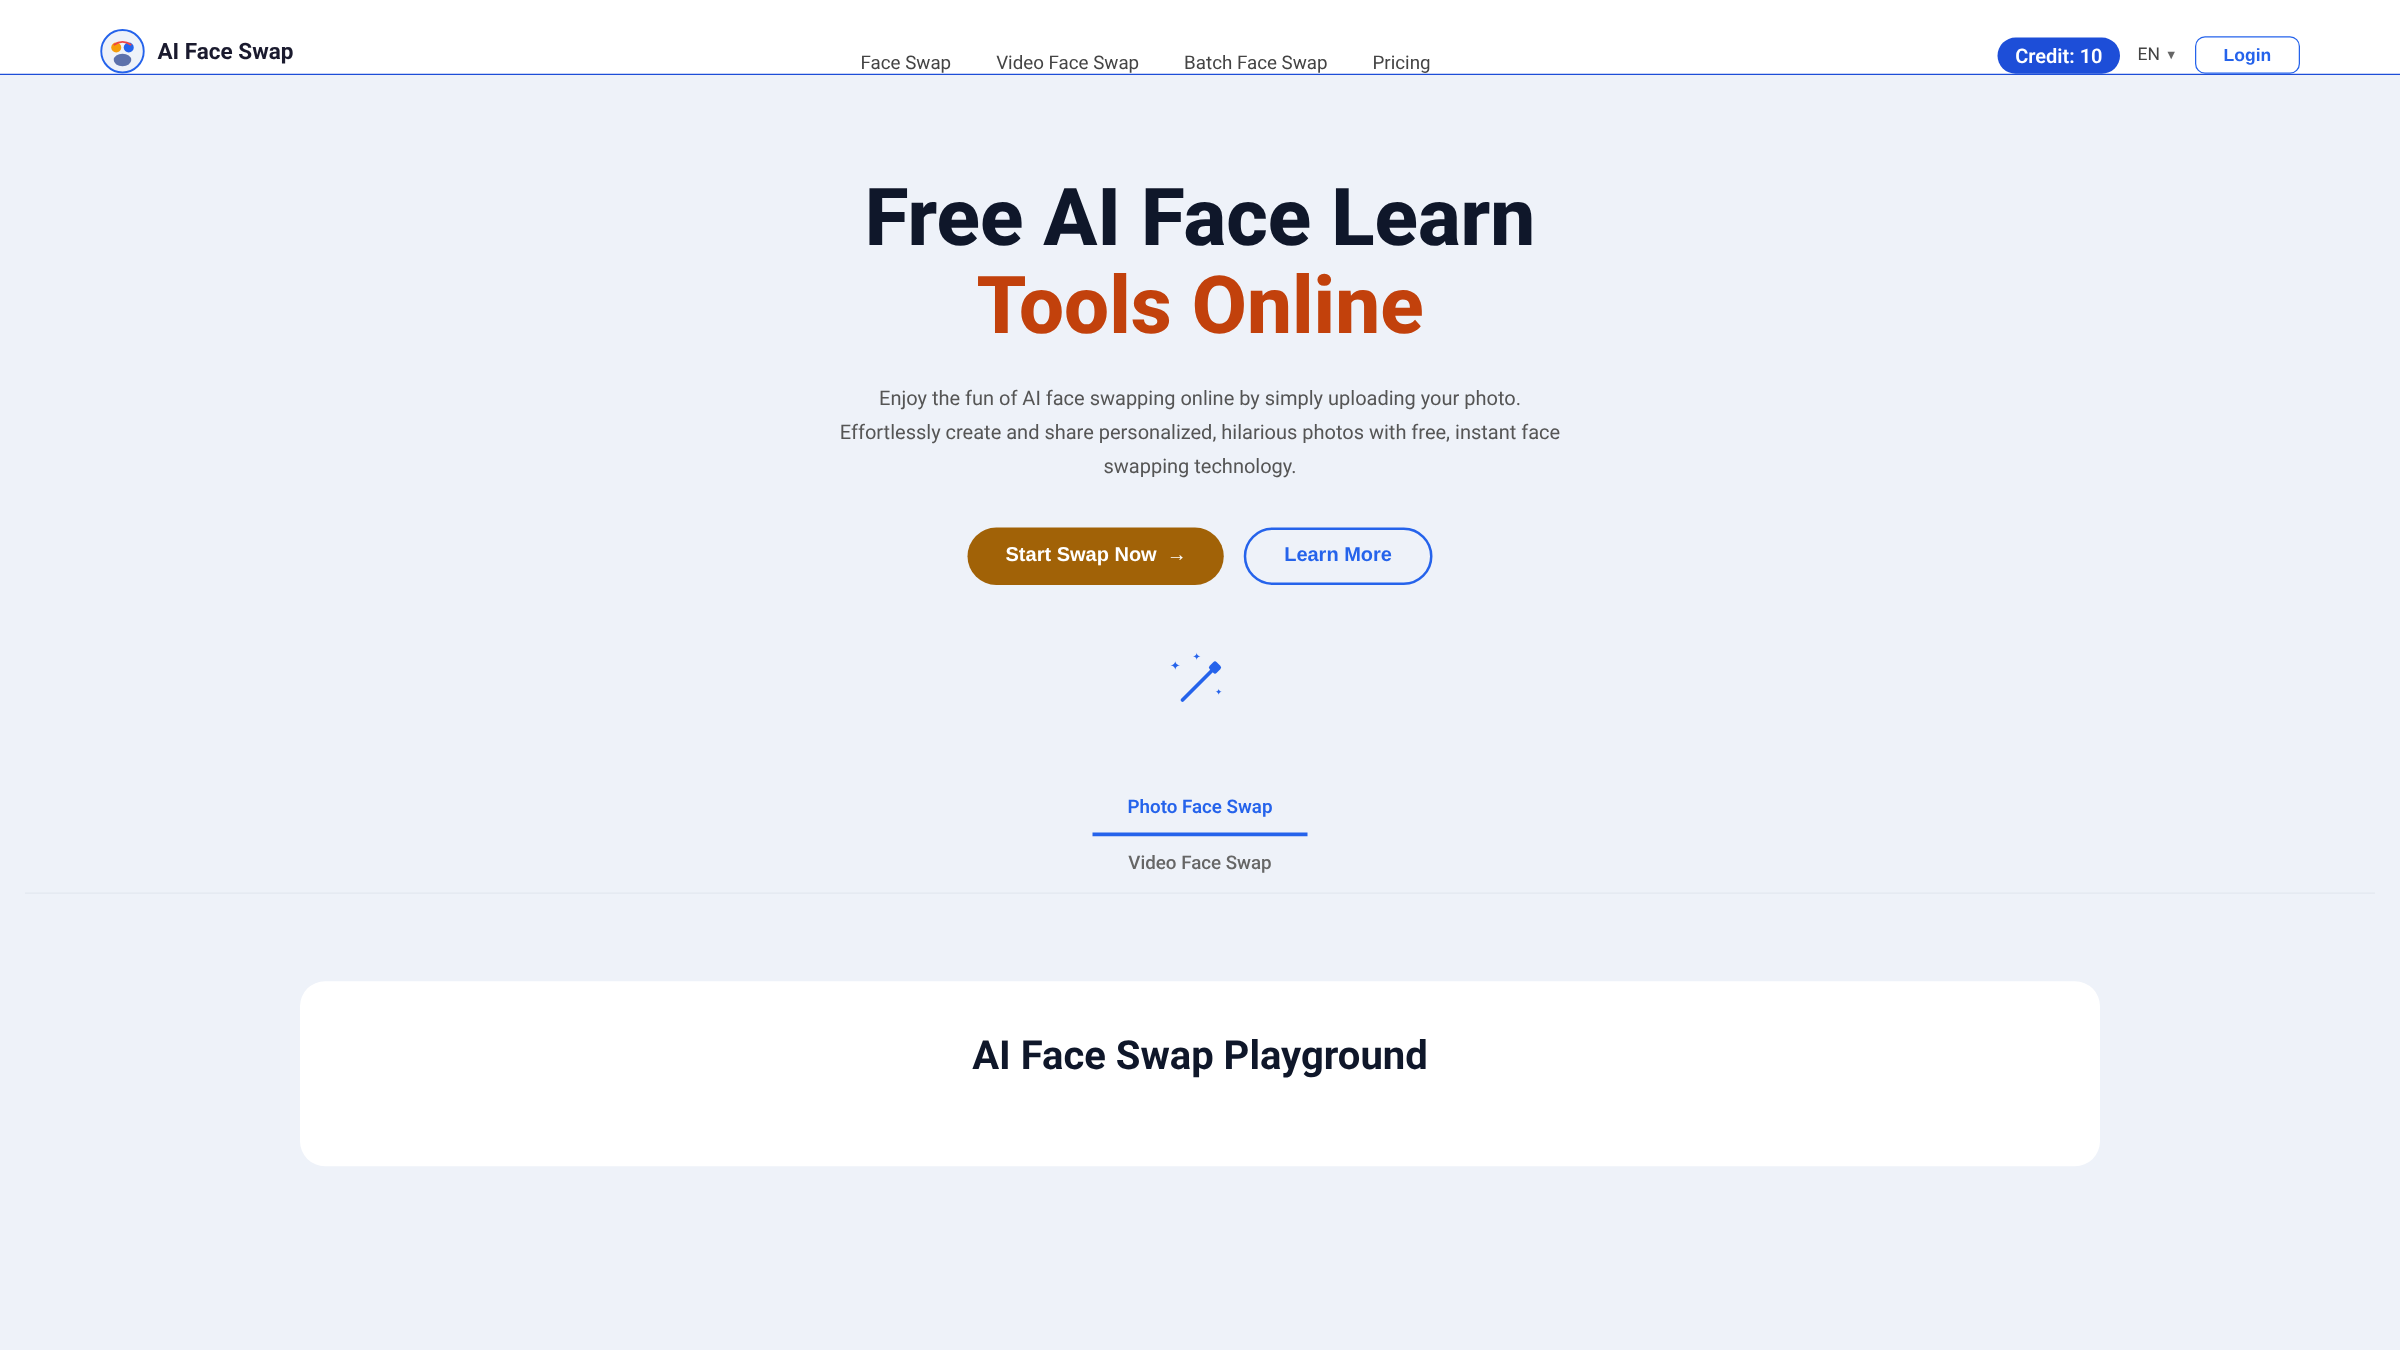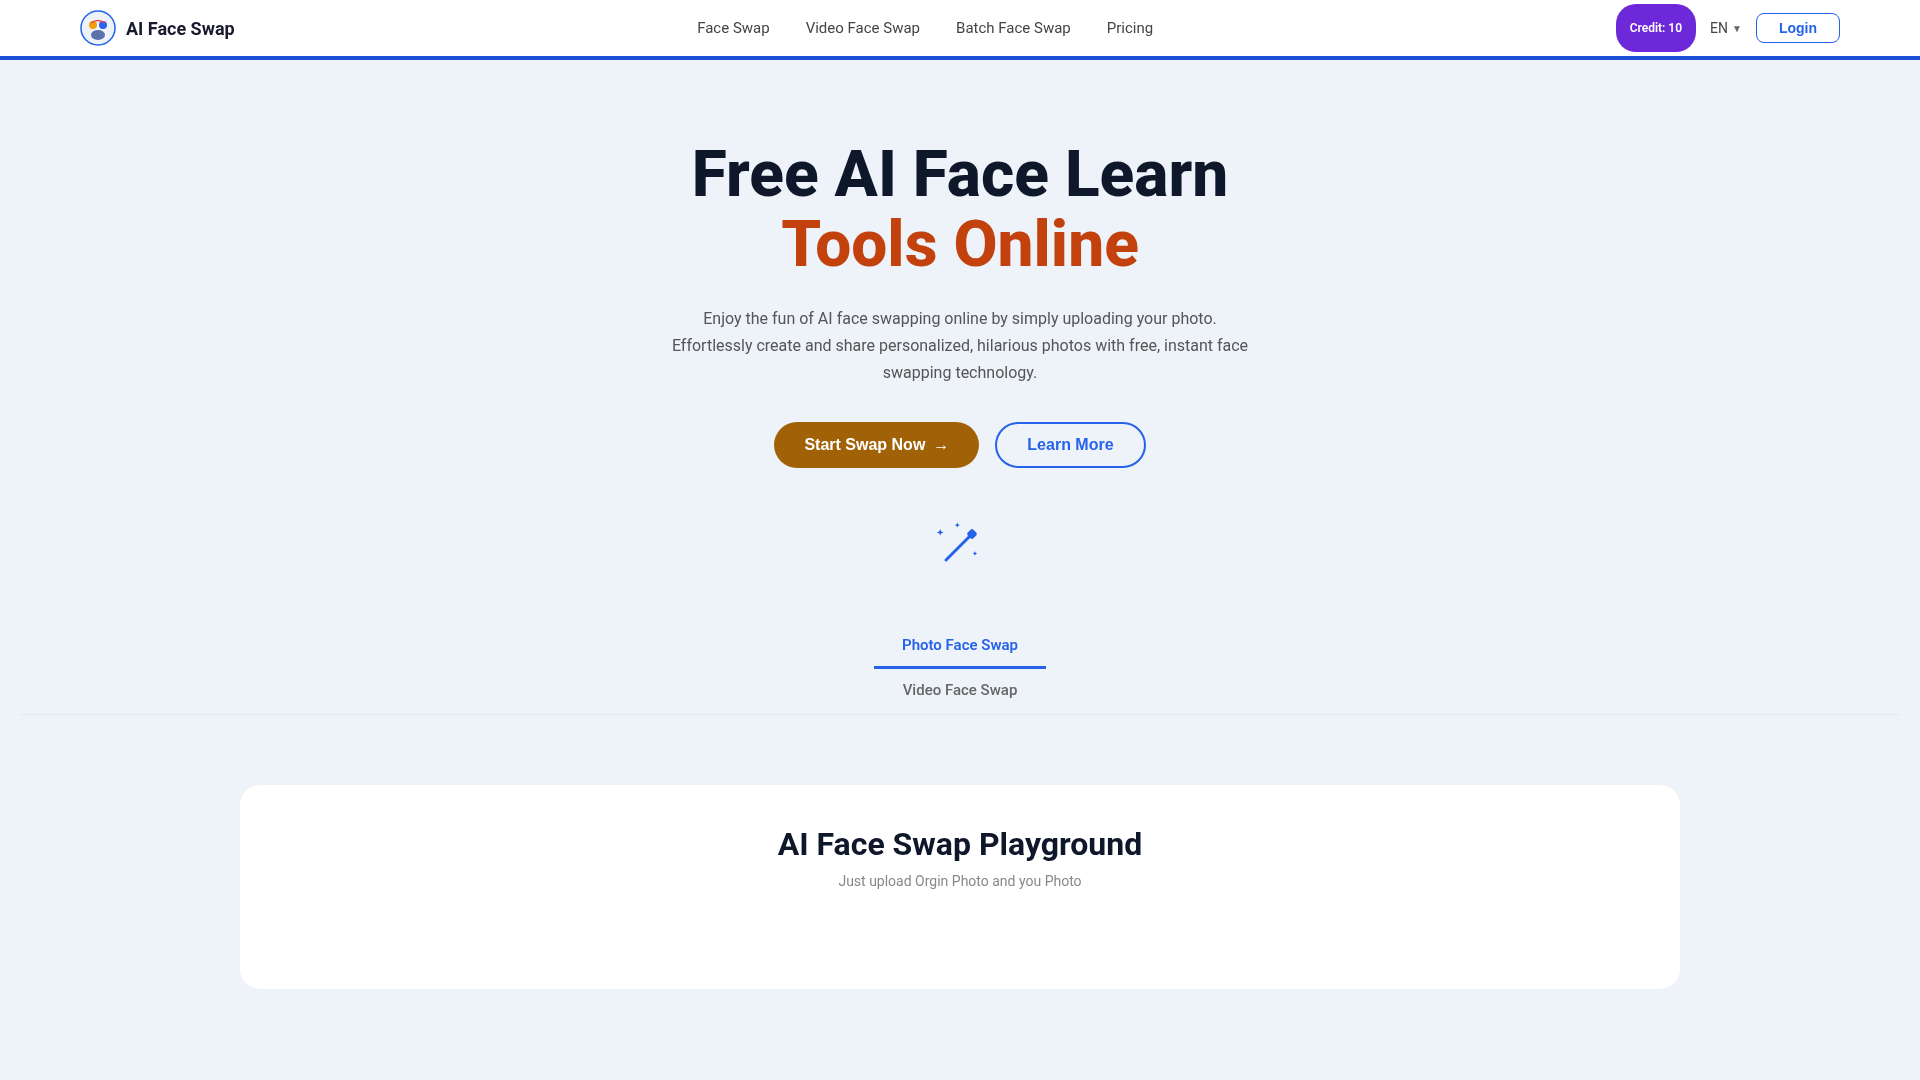--- a/index.html
+++ b/index.html
@@ -12,25 +12,25 @@
       font-family: -apple-system, BlinkMacSystemFont, 'Segoe UI', Roboto, sans-serif;
       background-color: #eef2f9;
       min-height: 1080px;
       color: #1a1a2e;
     }
 
     
     nav {
       background: #fff;
       display: flex;
-      align-items: center;
+      align-items: flex-end;
       justify-content: space-between;
       padding: 0 80px;
       height: 60px;
-      border-bottom: 4px solid #1d4ed8;
+      border-bottom: 1px solid #1d4ed8;
       position: sticky;
       top: 0;
       z-index: 100;
     }
 
     .nav-logo {
       display: flex;
       align-items: center;
       gap: 10px;
       text-decoration: none;
@@ -57,25 +57,25 @@
       cursor: pointer;
     }
 
     .nav-right {
       display: flex;
       align-items: center;
       gap: 14px;
     }
 
     .credit-badge {
-      background: #6d28d9;
+      background: #1d4ed8;
       color: #fff;
-      font-size: 12px;
-      font-weight: 600;
-      padding: 17px 14px;
+      font-size: 16px;
+      font-weight: 600;
+      padding: 5px 14px;
       border-radius: 20px;
       cursor: pointer;
     }
 
     .lang-selector {
       display: flex;
       align-items: center;
       gap: 4px;
       font-size: 14px;
       color: #444;
@@ -300,15 +300,14 @@
       <div class="tab-item active">Photo Face Swap</div>
       <div class="tab-item">Video Face Swap</div>
     </div>
     <div class="tabs-line"></div>
   </div>
 </section>
 
 <section>
   <div class="playground-section">
     <h2 class="playground-title">AI Face Swap Playground</h2>
-    <p class="playground-subtitle">Just upload Orgin Photo and you Photo</p>
   </div>
 </section>
 
 </body></html>

